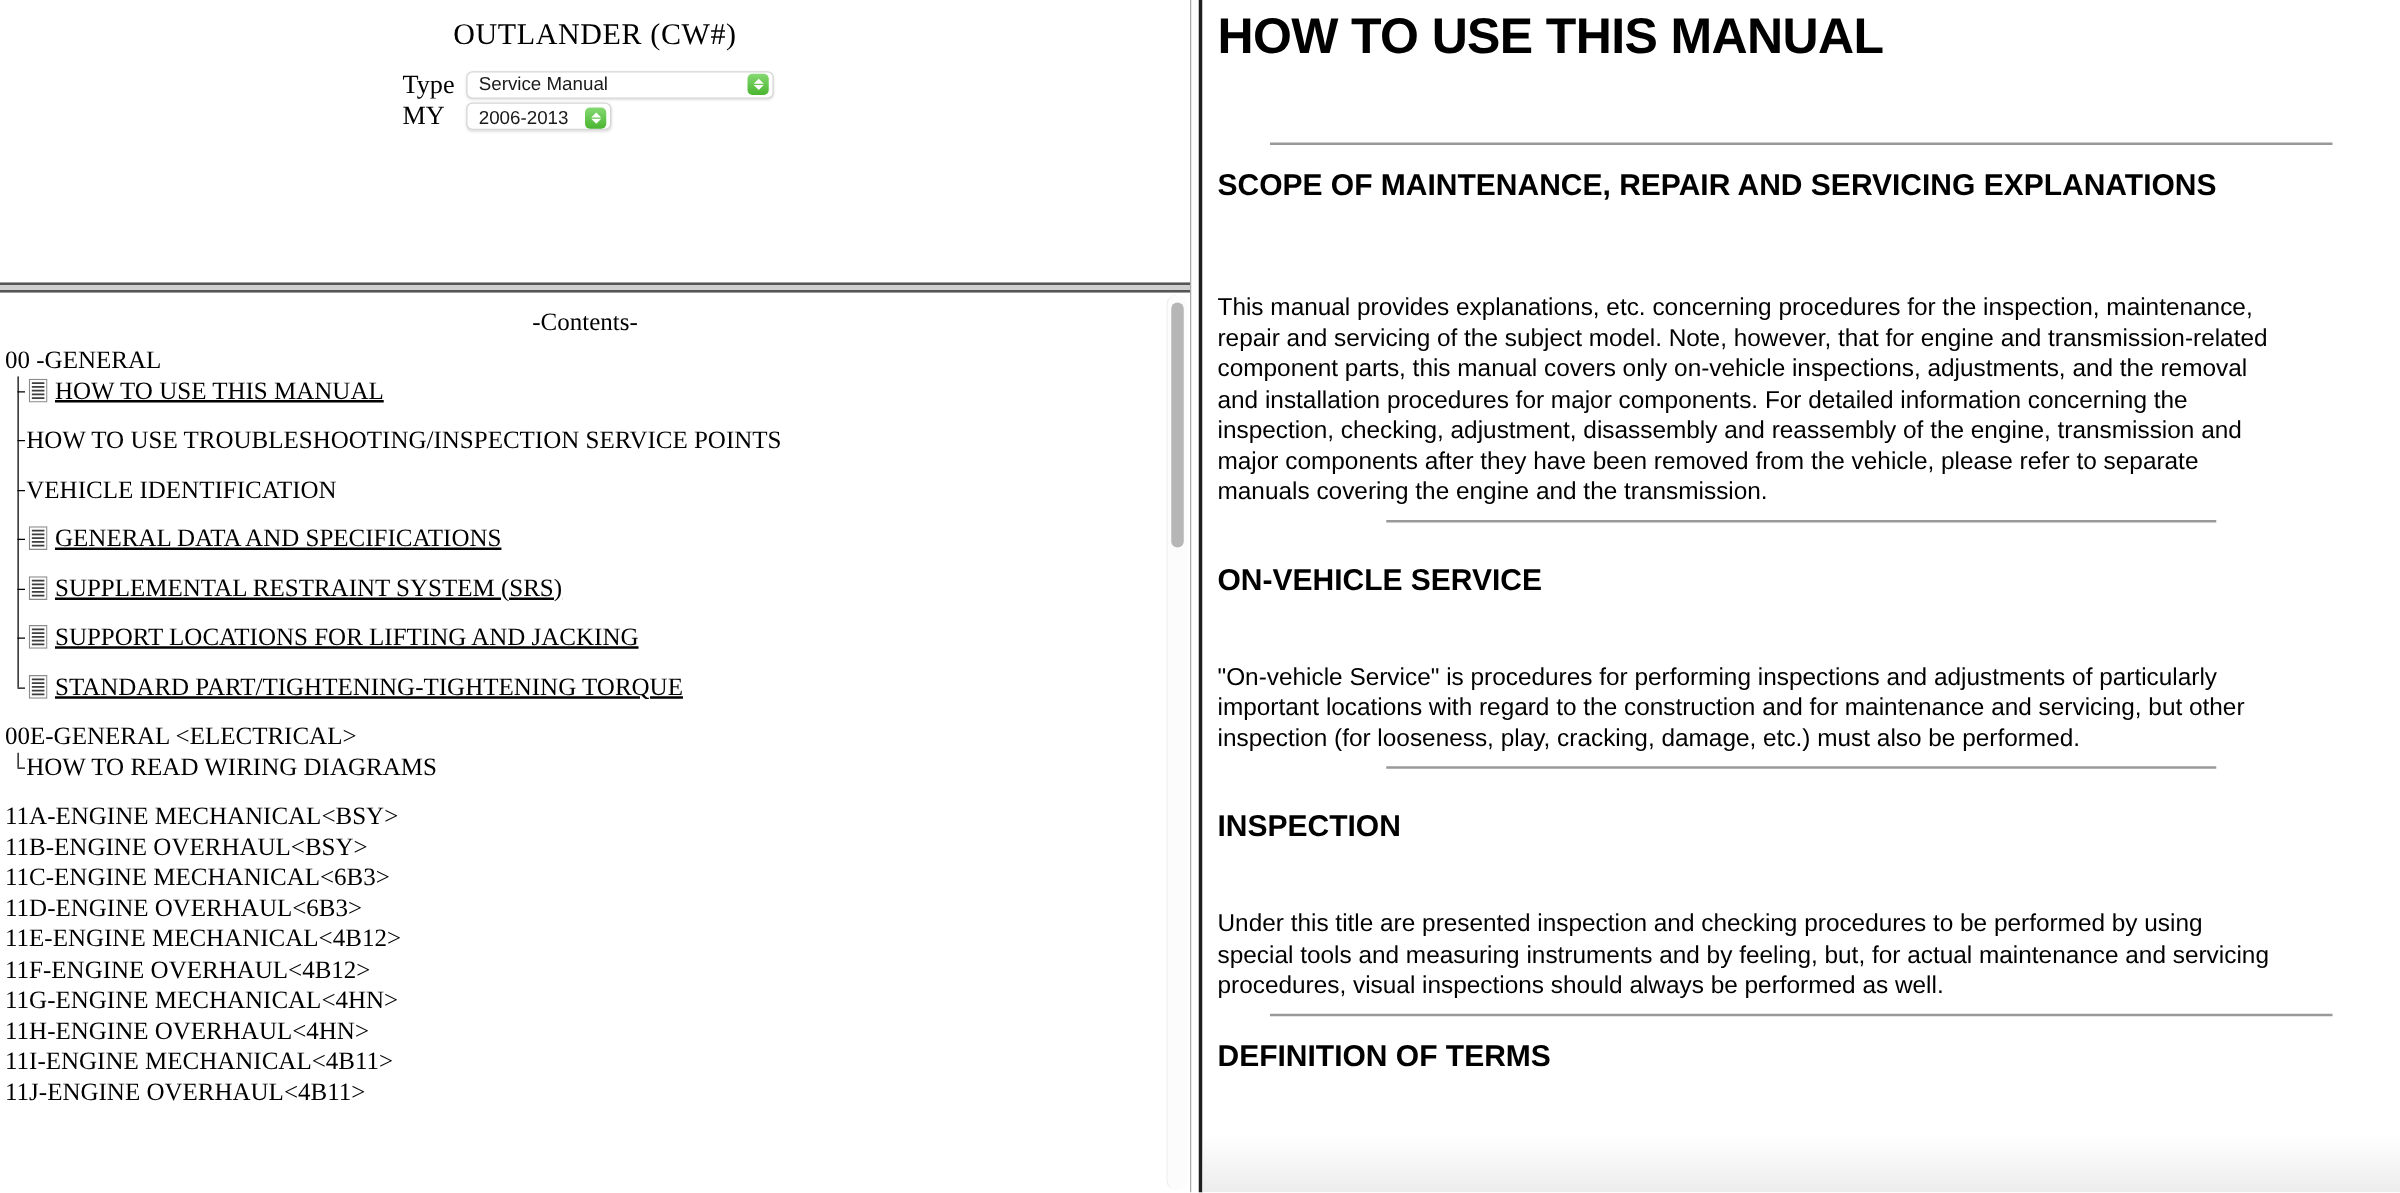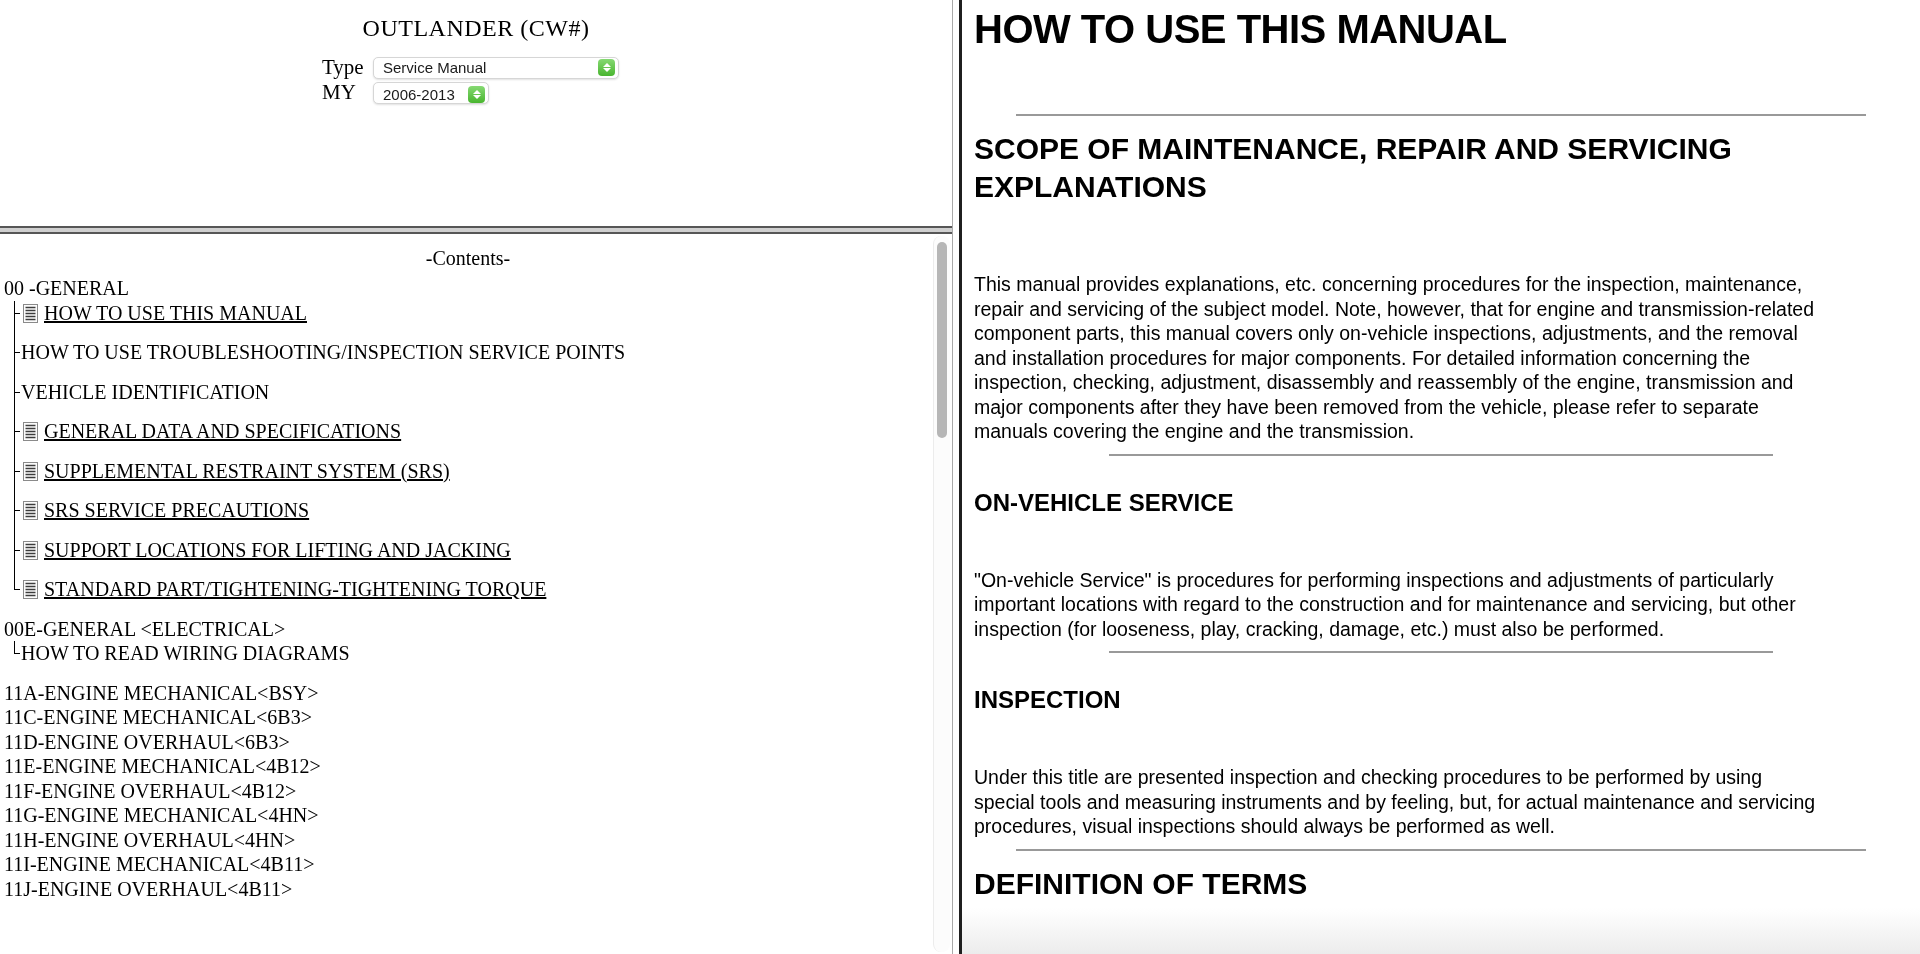--- a/index.html
+++ b/index.html
@@ -78,21 +78,21 @@
   .article-frame {
     width: 958px; height: 954px; box-sizing: border-box; position: relative; overflow: hidden;
     padding: 6px 12px 0 12px; background: #fff;
     font-family: "Liberation Sans", sans-serif;
   }
   .article-title {
     font-size: 40px; line-height: 46px; font-weight: bold; letter-spacing: -0.5px;
     margin: 0 0 62px 0;
   }
   .rule { border: none; border-top: 2px solid #999; margin: 10px auto 0 auto; }
-  .h-level2 { font-size: 30px; line-height: 38px; font-weight: bold; margin: 14px 0 66px 0; max-width: 900px; }
+  .h-level2 { font-size: 24px; line-height: 38px; font-weight: bold; margin: 14px 0 66px 0; max-width: 900px; }
   .h-level3 { font-size: 24px; line-height: 30px; font-weight: bold; margin: 32px 0 50px 0; }
   .para {
     font-size: 19.5px; line-height: 24.5px; margin: 0; max-width: 940px;
     white-space: pre-line;
   }
   .bottom-fade {
     position: absolute; left: 0; right: 0; bottom: 0; height: 46px; pointer-events: none;
     background: linear-gradient(180deg, rgba(238,238,238,0) 0%, #ececec 100%);
   }
 </style>
@@ -160,30 +160,20 @@
             <div class="node link-node"><a href="#"><span class="doc-icon"><svg width="15" height="19" viewBox="0 0 15 19">
                     <rect x="0.5" y="0.5" width="14" height="18" fill="#fcfcfc" stroke="#8a8a8a"></rect>
                     <g stroke="#3d3d3d" stroke-width="1.5">
                       <line x1="2.5" y1="3.5" x2="12.5" y2="3.5"></line>
                       <line x1="2.5" y1="6.5" x2="12.5" y2="6.5"></line>
                       <line x1="2.5" y1="9.5" x2="12.5" y2="9.5"></line>
                       <line x1="2.5" y1="12.5" x2="12.5" y2="12.5"></line>
                       <line x1="2.5" y1="15.5" x2="12.5" y2="15.5"></line>
                     </g>
                   </svg></span><span>SUPPLEMENTAL RESTRAINT SYSTEM (SRS)</span></a></div>
-            <div class="node link-node"><a href="#"><span class="doc-icon"><svg width="15" height="19" viewBox="0 0 15 19">
-                    <rect x="0.5" y="0.5" width="14" height="18" fill="#fcfcfc" stroke="#8a8a8a"></rect>
-                    <g stroke="#3d3d3d" stroke-width="1.5">
-                      <line x1="2.5" y1="3.5" x2="12.5" y2="3.5"></line>
-                      <line x1="2.5" y1="6.5" x2="12.5" y2="6.5"></line>
-                      <line x1="2.5" y1="9.5" x2="12.5" y2="9.5"></line>
-                      <line x1="2.5" y1="12.5" x2="12.5" y2="12.5"></line>
-                      <line x1="2.5" y1="15.5" x2="12.5" y2="15.5"></line>
-                    </g>
-                  </svg></span><span>SRS SERVICE PRECAUTIONS</span></a></div>
             <div class="node link-node"><a href="#"><span class="doc-icon"><svg width="15" height="19" viewBox="0 0 15 19">
                     <rect x="0.5" y="0.5" width="14" height="18" fill="#fcfcfc" stroke="#8a8a8a"></rect>
                     <g stroke="#3d3d3d" stroke-width="1.5">
                       <line x1="2.5" y1="3.5" x2="12.5" y2="3.5"></line>
                       <line x1="2.5" y1="6.5" x2="12.5" y2="6.5"></line>
                       <line x1="2.5" y1="9.5" x2="12.5" y2="9.5"></line>
                       <line x1="2.5" y1="12.5" x2="12.5" y2="12.5"></line>
                       <line x1="2.5" y1="15.5" x2="12.5" y2="15.5"></line>
                     </g>
                   </svg></span><span>SUPPORT LOCATIONS FOR LIFTING AND JACKING</span></a></div>
@@ -200,20 +190,21 @@
           </div>
         </div>
         <div class="tree-section">
           <div class="tree-header">00E-GENERAL &lt;ELECTRICAL&gt;</div>
           <div class="children tight">
             <div class="node plain-node">HOW TO READ WIRING DIAGRAMS</div>
           </div>
         </div>
         <div class="tree-section">
           <div class="tree-header">11A-ENGINE MECHANICAL&lt;BSY&gt;</div>
+          <div class="tree-header">11B-ENGINE OVERHAUL&lt;BSY&gt;</div>
           <div class="tree-header">11C-ENGINE MECHANICAL&lt;6B3&gt;</div>
           <div class="tree-header">11D-ENGINE OVERHAUL&lt;6B3&gt;</div>
           <div class="tree-header">11E-ENGINE MECHANICAL&lt;4B12&gt;</div>
           <div class="tree-header">11F-ENGINE OVERHAUL&lt;4B12&gt;</div>
           <div class="tree-header">11G-ENGINE MECHANICAL&lt;4HN&gt;</div>
           <div class="tree-header">11H-ENGINE OVERHAUL&lt;4HN&gt;</div>
           <div class="tree-header">11I-ENGINE MECHANICAL&lt;4B11&gt;</div>
           <div class="tree-header">11J-ENGINE OVERHAUL&lt;4B11&gt;</div>
         </div>
       </div>

